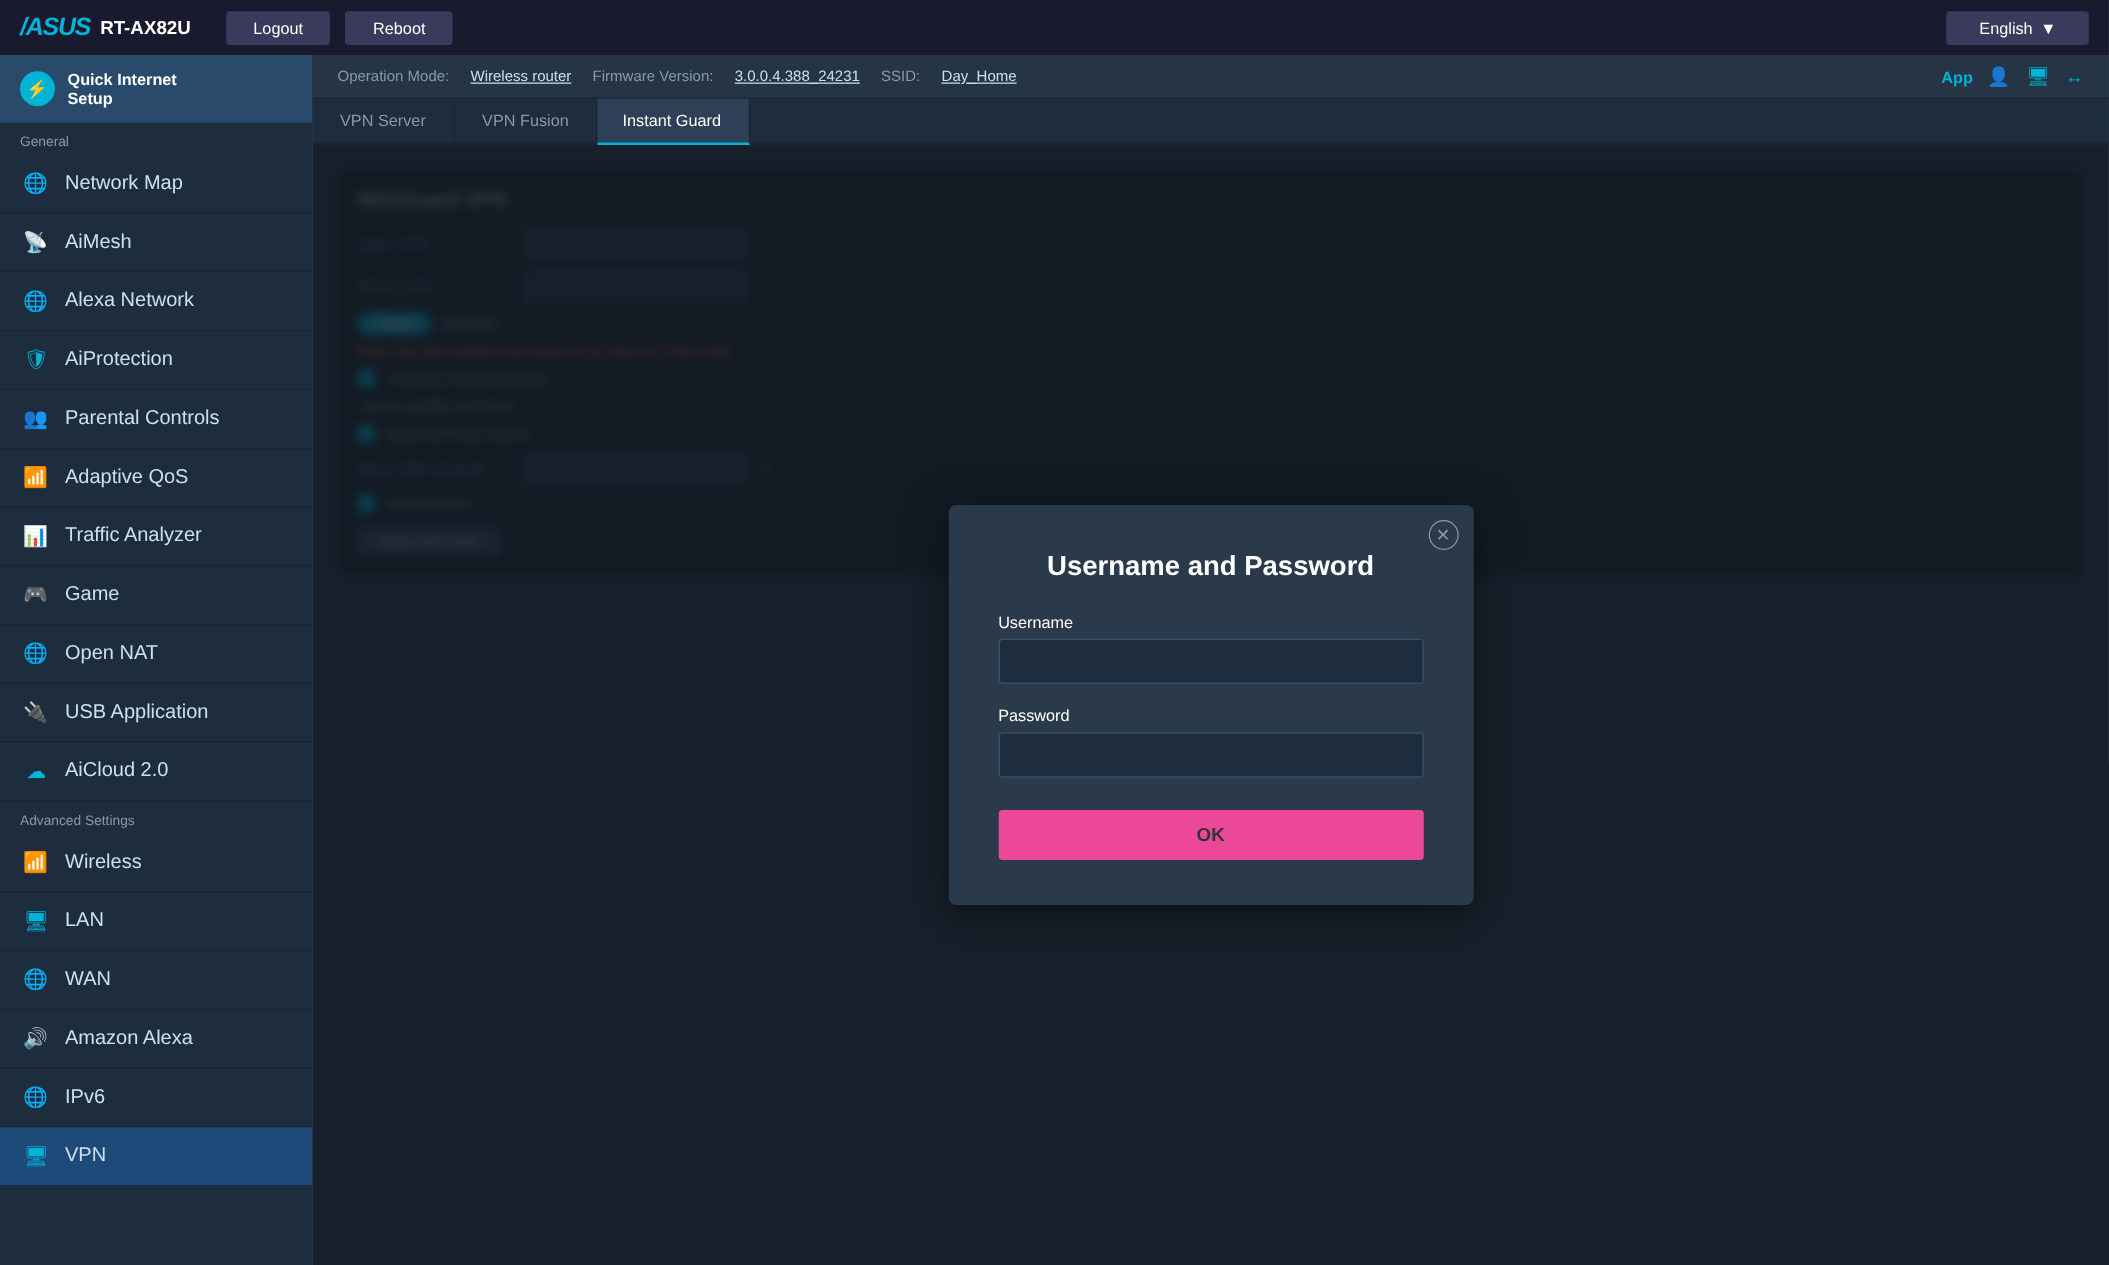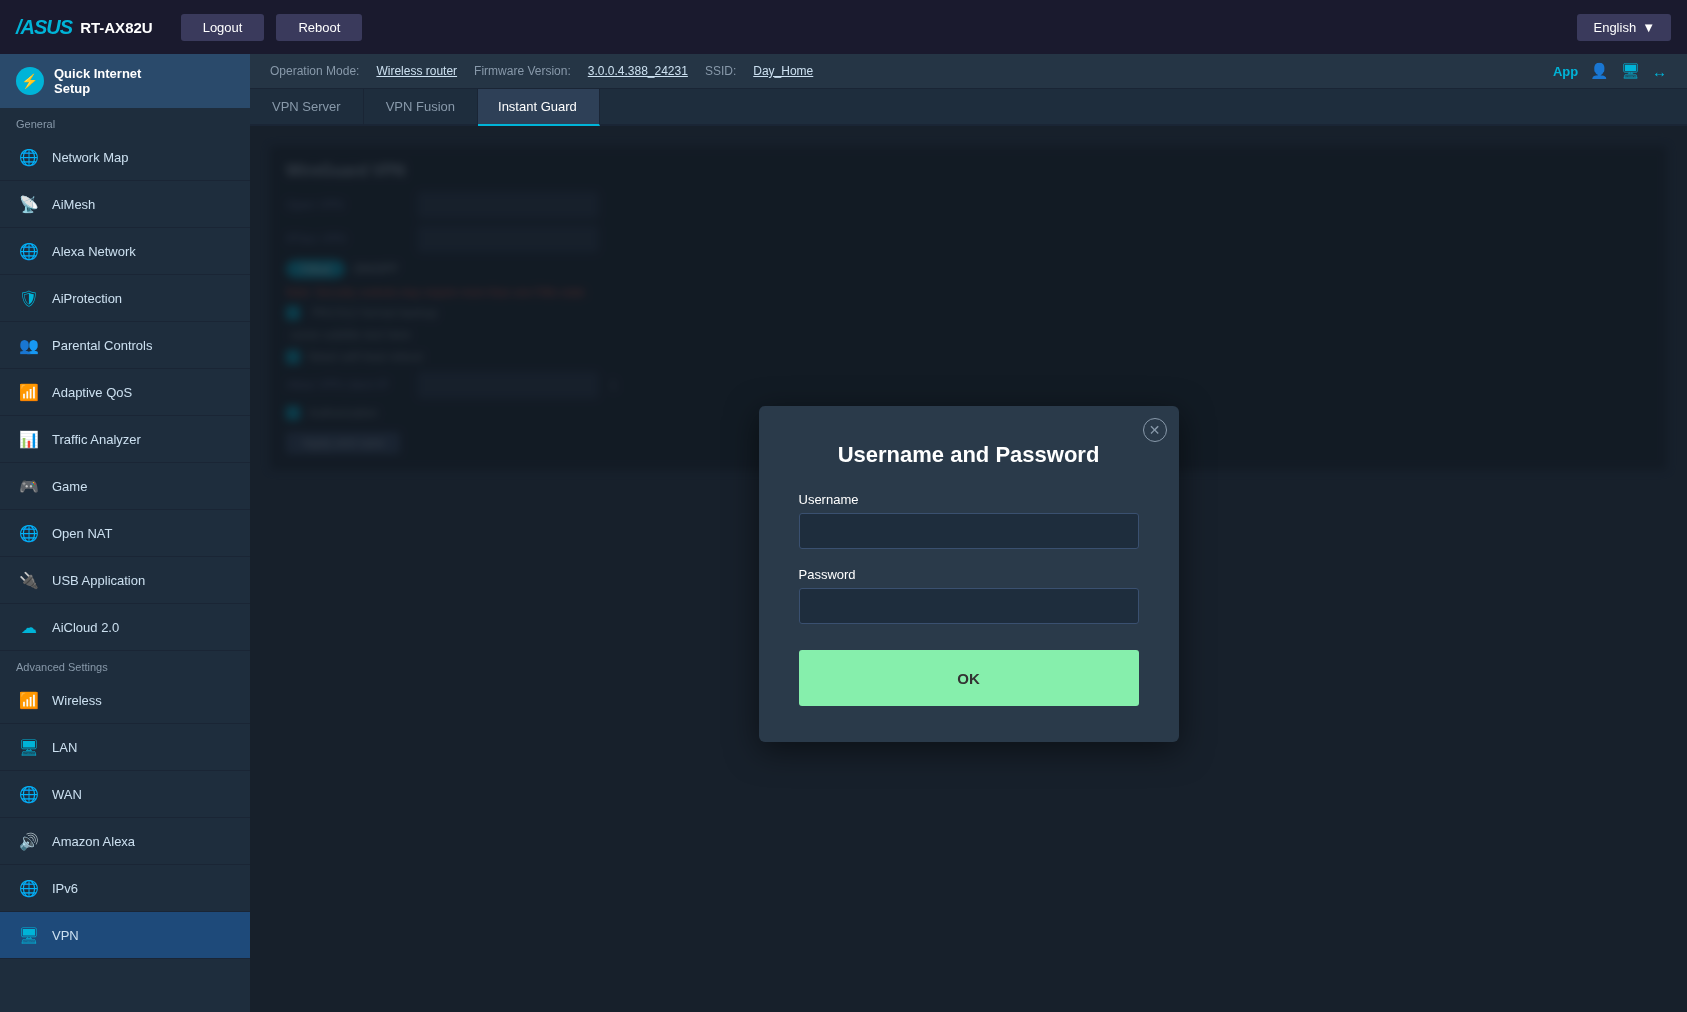--- a/index.html
+++ b/index.html
@@ -8,21 +8,21 @@
       height: 1012px;
       background: #2e4057;
       font-family: Arial, sans-serif;
       font-size: 13px;
       overflow: hidden;
     }
 
     
     .top-bar {
       background: #1a1a2e;
-      height: 54px;
+      height: 44px;
       display: flex;
       align-items: center;
       padding: 0 16px;
       gap: 12px;
     }
     .brand {
       display: flex;
       align-items: center;
       gap: 8px;
       color: #00b4d8;
@@ -51,21 +51,21 @@
       cursor: pointer;
       font-size: 13px;
     }
     .lang-select {
       margin-left: auto;
       display: flex;
       align-items: center;
       background: #3a3a5c;
       color: white;
       border: none;
-      padding: 6px 16px;
+      padding: 6px 26px;
       border-radius: 3px;
       cursor: pointer;
       font-size: 13px;
       gap: 6px;
     }
 
     
     .main-layout {
       display: flex;
       height: calc(1012px - 44px);
@@ -122,21 +122,21 @@
       width: 26px;
       height: 26px;
       display: flex;
       align-items: center;
       justify-content: center;
       color: #00b4d8;
       font-size: 16px;
       flex-shrink: 0;
     }
     .nav-label {
-      font-size: 13px;
+      font-size: 16px;
     }
 
     
     .content-area {
       flex: 1;
       background: #2e4057;
       display: flex;
       flex-direction: column;
     }
     .info-bar {
@@ -313,25 +313,25 @@
       border-radius: 3px;
       height: 36px;
       padding: 0 10px;
       color: white;
       font-size: 13px;
       margin-bottom: 18px;
       outline: none;
     }
     .modal-ok-btn {
       width: 100%;
-      background: #86efac;
+      background: #ec4899;
       color: #333;
       border: none;
       border-radius: 3px;
-      height: 56px;
+      height: 40px;
       font-size: 15px;
       font-weight: bold;
       cursor: pointer;
       margin-top: 8px;
     }
   </style>
 </head>
 <body>
 
 <div class="top-bar">

